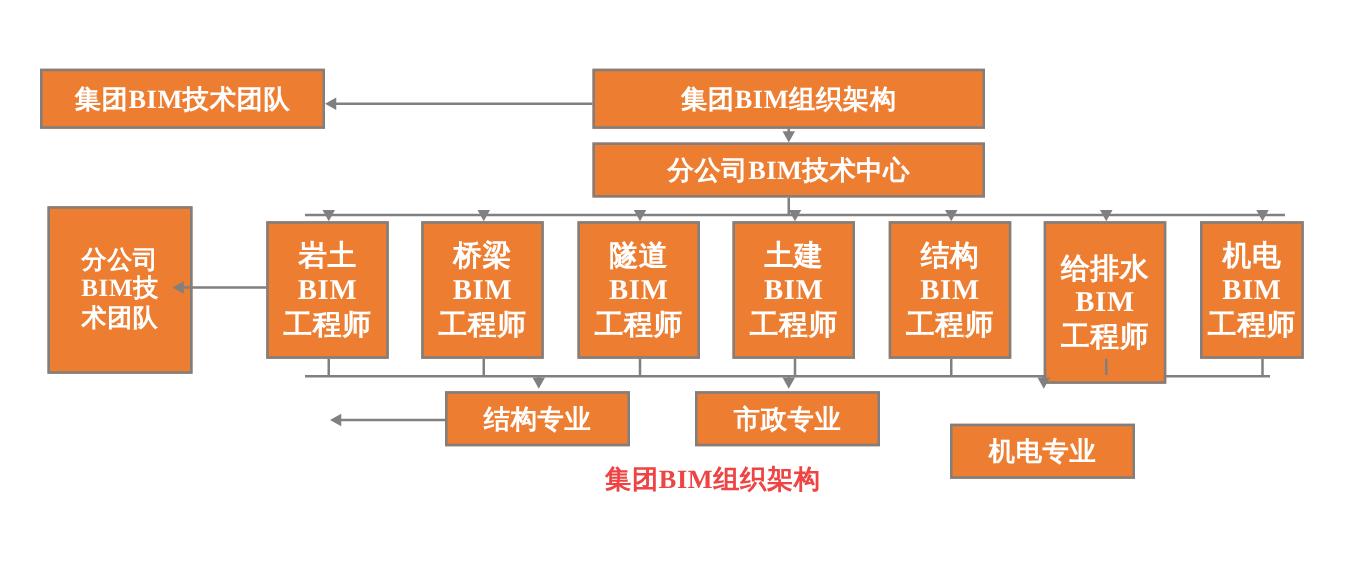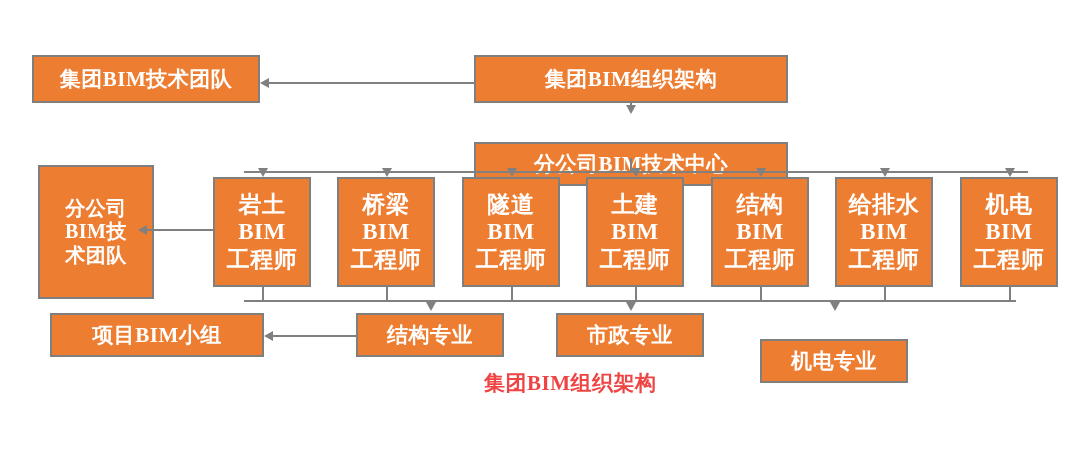--- a/index.html
+++ b/index.html
@@ -78,40 +78,39 @@
 
 <div id="canvas">
 
   <div class="node lg" style="left:32px; top:55px; width:228px; height:48px;">集团BIM技术团队</div>
 
   <div class="node lg" style="left:474px; top:55px; width:314px; height:48px;">集团BIM组织架构</div>
 
   <div class="hline" style="left:268px; top:82px; width:206px;"></div>
   <div class="arrow-left" style="left:260px; top:78px;"></div>
 
-  <div class="node lg" style="left:474px; top:114px; width:314px; height:44px;margin-top:28px;">分公司BIM技术中心</div>
+  <div class="node lg" style="left:474px; top:114px; width:314px; height:44px;">分公司BIM技术中心</div>
 
   <div class="vline" style="left:630px; top:103px; height:4px;"></div>
   <div class="arrow-down" style="left:626px; top:105px;"></div>
 
   <div class="vline" style="left:630px; top:158px; height:14px;"></div>
   <div class="hline" style="left:244px; top:171px; width:784px;"></div>
 
   <div class="node md" style="left:38px; top:165px; width:116px; height:134px;">分公司
 BIM技
 术团队</div>
 
   <div class="hline" style="left:146px; top:229px; width:68px;"></div>
   <div class="arrow-left" style="left:138px; top:225px;"></div>
 
   <div id="engineer-row"></div>
 
   <div class="hline" style="left:244px; top:300px; width:772px;"></div>
 
-  <div class="node lg" style="left:50px; top:313px; width:214px; height:44px;">项目BIM小组</div>
 
   <div class="hline" style="left:272px; top:335px; width:84px;"></div>
   <div class="arrow-left" style="left:264px; top:331px;"></div>
 
   <div id="specialty-row"></div>
 
   <div class="caption" style="left:484px; top:369px;">集团BIM组织架构</div>
 
 <div class="node sm" style="left: 213px; top: 177px; width: 98px; height: 110px;">岩土
 BIM
@@ -136,27 +135,27 @@
 工程师</div>
     <div class="vline" style="left: 635px; top: 171px; height: 2px;"></div>
     <div class="arrow-down" style="left: 631px; top: 168px;"></div>
     <div class="vline" style="left: 635px; top: 287px; height: 13px;"></div>
     <div class="node sm" style="left: 711px; top: 177px; width: 98px; height: 110px;">结构
 BIM
 工程师</div>
     <div class="vline" style="left: 760px; top: 171px; height: 2px;"></div>
     <div class="arrow-down" style="left: 756px; top: 168px;"></div>
     <div class="vline" style="left: 760px; top: 287px; height: 13px;"></div>
-    <div class="node sm" style="left: 835px; top: 177px; width: 98px; height: 110px;">给排水
+    <div class="node sm" style="left: 835px; top: 177px; width: 98px; height: 130px;">给排水
 BIM
 工程师</div>
     <div class="vline" style="left: 884px; top: 171px; height: 2px;"></div>
     <div class="arrow-down" style="left: 880px; top: 168px;"></div>
     <div class="vline" style="left: 884px; top: 287px; height: 13px;"></div>
-    <div class="node sm" style="left: 960px; top: 177px; width: 98px; height: 110px;">机电
+    <div class="node sm" style="left: 960px; top: 177px; width: 83px; height: 110px;">机电
 BIM
 工程师</div>
     <div class="vline" style="left: 1009px; top: 171px; height: 2px;"></div>
     <div class="arrow-down" style="left: 1005px; top: 168px;"></div>
     <div class="vline" style="left: 1009px; top: 287px; height: 13px;"></div>
     <div class="node lg" style="left: 356px; top: 313px; width: 148px; height: 44px;">结构专业</div>
     <div class="vline" style="left: 430px; top: 300px; height: 4px;"></div>
     <div class="arrow-down" style="left: 426px; top: 302px;"></div>
     <div class="node lg" style="left: 556px; top: 313px; width: 148px; height: 44px;">市政专业</div>
     <div class="vline" style="left: 630px; top: 300px; height: 4px;"></div>

